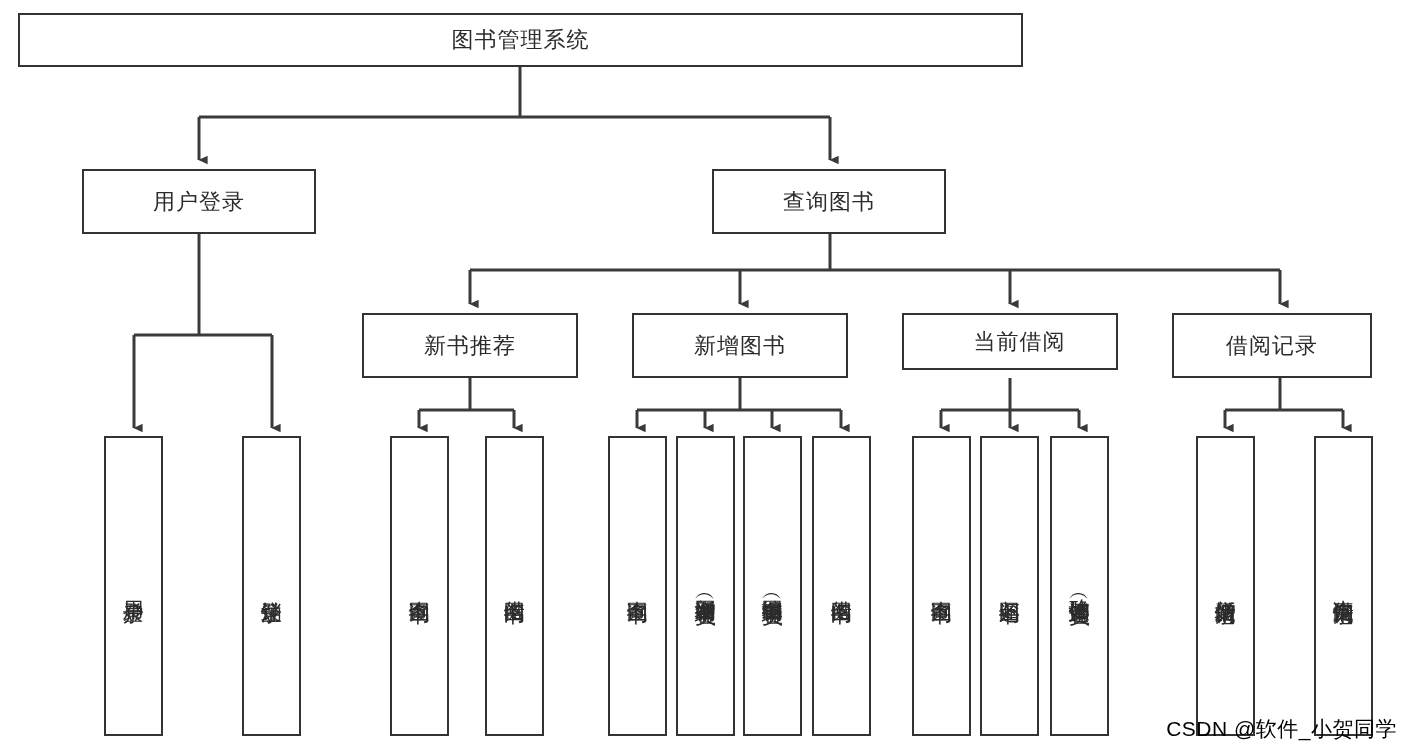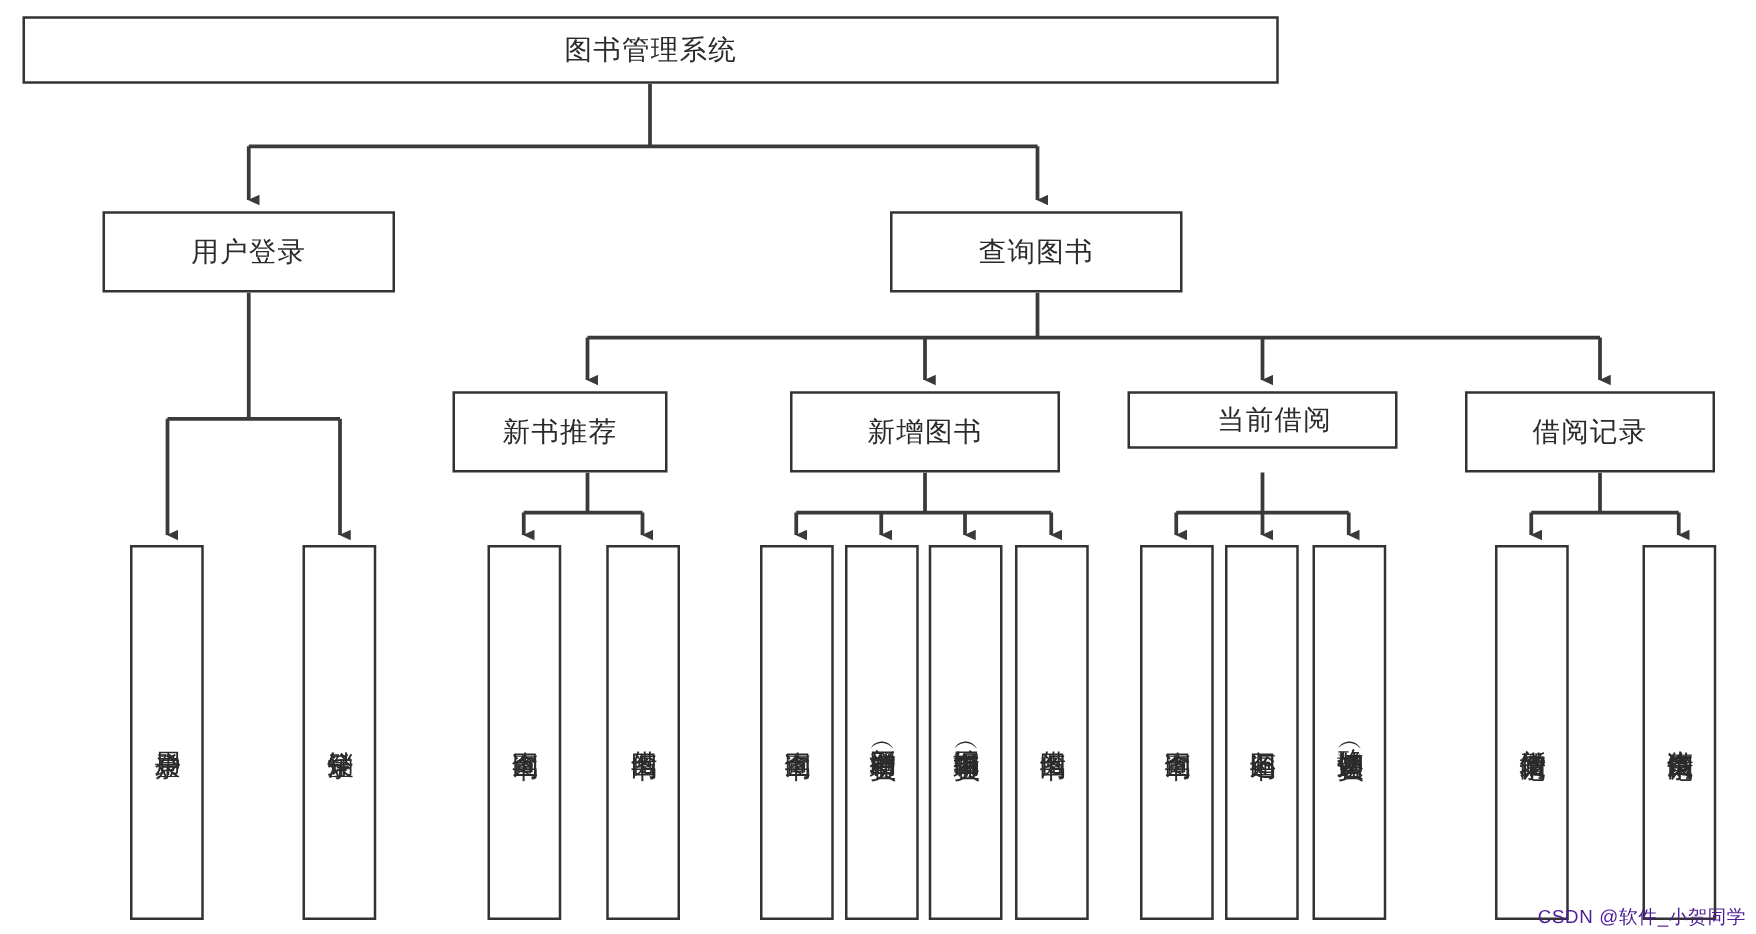--- a/index.html
+++ b/index.html
@@ -40,22 +40,22 @@
   }
   .node.v .vtext{
     writing-mode:vertical-rl;
     text-orientation:upright;
     display:block;
   }
   .watermark{
     position:absolute;
     right:8px;
     bottom:4px;
-    font-size:15px;
-    color:#4c1d95;
+    font-size:21px;
+    color:#000000;
     letter-spacing:0.5px;
     white-space:nowrap;
   }
 </style>
 </head>
 <body>
 
 <div id="canvas">
 
   <svg class="wires" viewBox="0 0 1405 747">
@@ -112,27 +112,27 @@
     <span>图书管理系统</span>
   </div>
 
   <div class="node h" style="left:82px;top:169px;width:234px;height:65px;">
     <span>用户登录</span>
   </div>
   <div class="node h" style="left:712px;top:169px;width:234px;height:65px;">
     <span>查询图书</span>
   </div>
 
-  <div class="node h" style="left:362px;top:313px;width:172px;height:65px;">
+  <div class="node h" style="left:362px;top:313px;width:216px;height:65px;">
     <span>新书推荐</span>
   </div>
   <div class="node h" style="left:632px;top:313px;width:216px;height:65px;">
     <span>新增图书</span>
   </div>
-  <div class="node h" style="left:902px;top:313px;width:216px;height:46px;padding-left:19px;">
+  <div class="node h" style="left:902px;top:313px;width:216px;height:57px;padding-left:19px;">
     <span>当前借阅</span>
   </div>
   <div class="node h" style="left:1172px;top:313px;width:200px;height:65px;">
     <span>借阅记录</span>
   </div>
 
   <div class="node v" style="left:104px;top:436px;width:59px;height:300px;">
     <span class="vtext">用户登录</span>
   </div>
   <div class="node v" style="left:242px;top:436px;width:59px;height:300px;">

